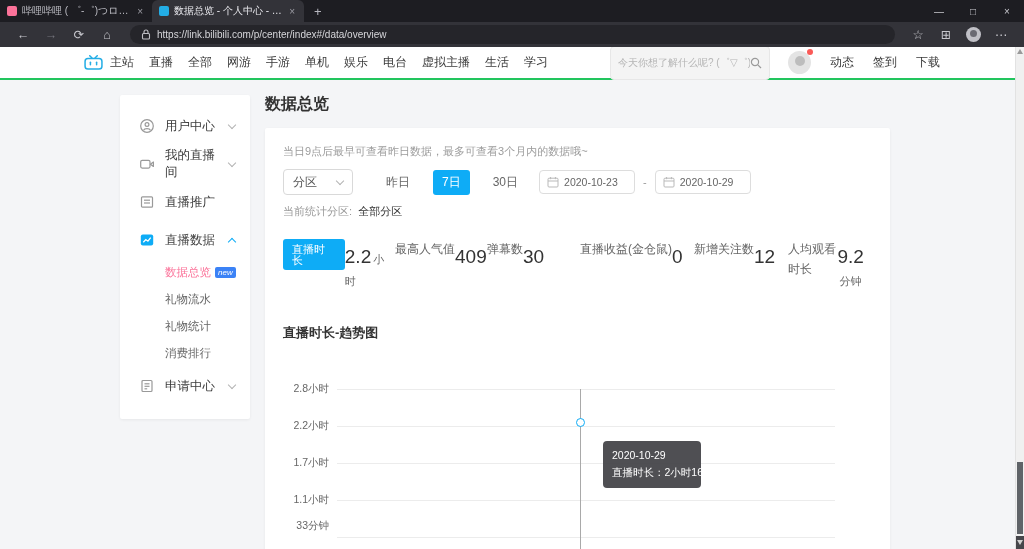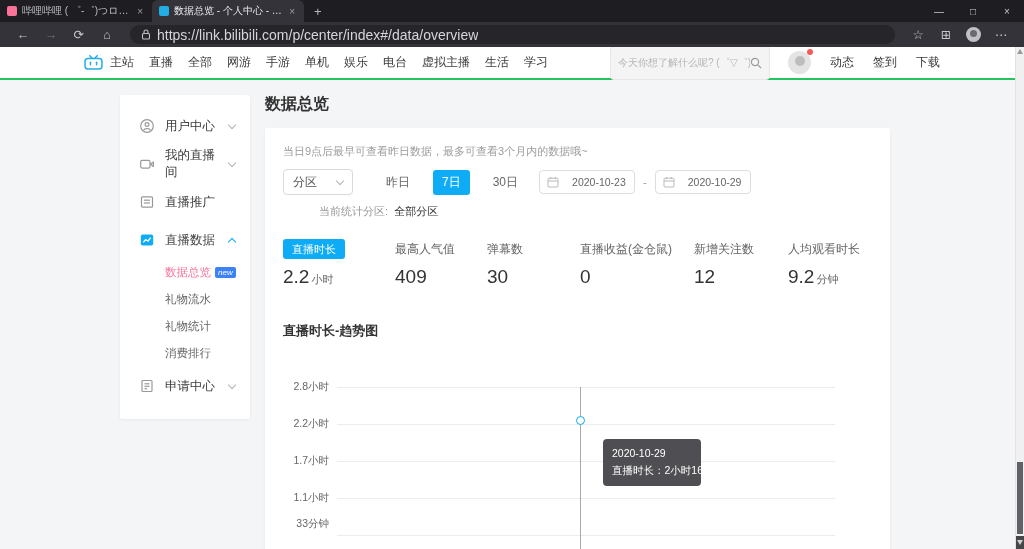--- a/index.html
+++ b/index.html
@@ -16,21 +16,21 @@
   .tab-title { flex:1; white-space:nowrap; overflow:hidden; text-overflow:ellipsis; }
   .tab-close { font-size:10px; color:#9a9aa2; padding:0 2px; }
   .newtab { color:#b8b8c0; font-size:13px; margin-left:10px; align-self:center; }
   .wincontrols { margin-left:auto; display:flex; height:22px; }
   .wc { width:34px; height:22px; display:flex; align-items:center; justify-content:center; color:#c9c9cf; font-size:10px; }
 
   .navbar { position:absolute; top:22px; left:0; width:1024px; height:25px; background:#333339; display:flex; align-items:center; padding:0 10px; gap:2px; z-index:20; }
   .nav-icon { width:26px; text-align:center; font-size:12.5px; color:#c7c7cd; }
   .nav-icon.dim { color:#73737b; }
   .url-pill { flex:1; height:19px; margin:0 8px; background:#25252a; border-radius:10px; display:flex; align-items:center; gap:6px; padding:0 11px; min-width:0; }
-  .url-text { font-size:14px; color:#d6d6da; white-space:nowrap; overflow:hidden; text-overflow:ellipsis;text-align:right; }
+  .url-text { font-size:10px; color:#d6d6da; white-space:nowrap; overflow:hidden; text-overflow:ellipsis;text-align:right; }
   .nav-avatar { width:15px; height:15px; border-radius:50%; background:#c0c0c6; margin:0 5px; position:relative; }
   .nav-avatar::after { content:""; position:absolute; left:4px; top:3px; width:7px; height:7px; border-radius:50%; background:#6a6a72; }
 
   
   .siteheader { position:absolute; top:47px; left:0; width:1024px; height:33px; background:#fff; border-bottom:2px solid #22c55e; display:flex; align-items:center; padding:0 84px; z-index:5; }
   .tvlogo { flex:0 0 auto; }
   .sitenav { display:flex; gap:15px; margin-left:7px; }
   .sitenav-item { font-size:12px; color:#3a3a3a; text-decoration:none; white-space:nowrap; cursor:pointer; }
   .searchbox { margin-left:auto; width:160px; height:22px; background:#f4f4f4; border:1px solid #e7e7e7; border-radius:4px; display:flex; align-items:center; padding:16px 7px; }
   .search-input { flex:1; min-width:0; border:none; outline:none; background:transparent; font-size:10px; color:#555; font-family:inherit; }
@@ -60,31 +60,31 @@
   .card { margin-top:13px; background:#fff; border-radius:2px; box-shadow:0 1px 3px rgba(0,0,0,.06); padding:16px 18px; height:462px; overflow:hidden; position:relative; }
   .notice { font-size:11px; color:#9b9b9b; }
 
   .filters { display:flex; align-items:center; margin-top:10px; height:26px; }
   .select { width:70px; height:26px; border:1px solid #d9d9d9; border-radius:4px; display:flex; align-items:center; justify-content:space-between; padding:0 9px; font-size:12px; color:#555; cursor:pointer; }
   .range-group { display:flex; align-items:center; gap:14px; margin-left:24px; }
   .range-btn { font-size:12px; color:#666; padding:4px 9px; border-radius:3px; cursor:pointer; }
   .range-btn.active { background:#0eacf6; color:#fff; }
   .date-box { width:96px; height:24px; border:1px solid #ddd; border-radius:4px; display:flex; align-items:center; gap:5px; padding:0 7px; margin-left:12px; cursor:pointer; }
   .date-box:first-of-type { margin-left:20px; }
-  .date-text { font-size:10.5px; color:#666;margin-left:8px; }
+  .date-text { font-size:10.5px; color:#666; }
   .date-dash { margin-left:8px; color:#999; font-size:11px; }
   .date-box + .date-dash + .date-box { margin-left:8px; }
 
-  .current-line { margin-top:9px; font-size:11px; color:#999;margin-left:36px; }
+  .current-line { margin-top:9px; font-size:11px; color:#999; }
   .current-value { color:#333; margin-left:3px; }
 
   .stats { display:flex; margin-top:20px; }
-  .stat { display:flex; flex-direction:column; }
+  .stat { display:flex; flex-direction:row; }
   .stat:nth-child(1){ width:112px; } .stat:nth-child(2){ width:92px; }
-  .stat:nth-child(3){ width:93px;justify-content:flex-end; } .stat:nth-child(4){ width:106px; }
+  .stat:nth-child(3){ width:93px; } .stat:nth-child(4){ width:106px; }
   .stat:nth-child(5){ width:94px;margin-left:8px; } .stat:nth-child(6){ flex:1; }
   .stat-label { font-size:12px; color:#666; height:20px; line-height:20px; }
   .stat-badge { align-self:flex-start; background:#0eacf6; color:#fff; font-size:11px; line-height:1; padding:4.5px 9px; border-radius:3px; cursor:pointer; }
   .stat-value { margin-top:7px; font-size:19px; color:#333; }
   .stat-unit { font-size:11px; color:#666; margin-left:2px; font-weight:400; }
 
   .chart-title { margin-top:34px; font-size:13px; font-weight:700; color:#333; }
 
   .chart { position:relative; margin-top:13px; height:215px; }
   .ytick { position:absolute; left:0; width:46px; text-align:right; font-size:10.5px; color:#666; transform:translateY(-50%); }

